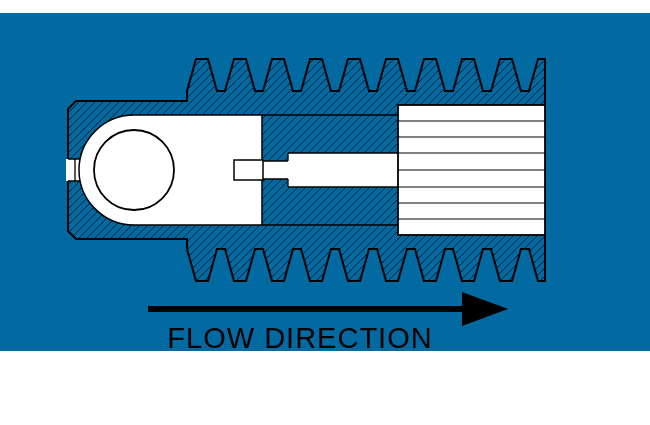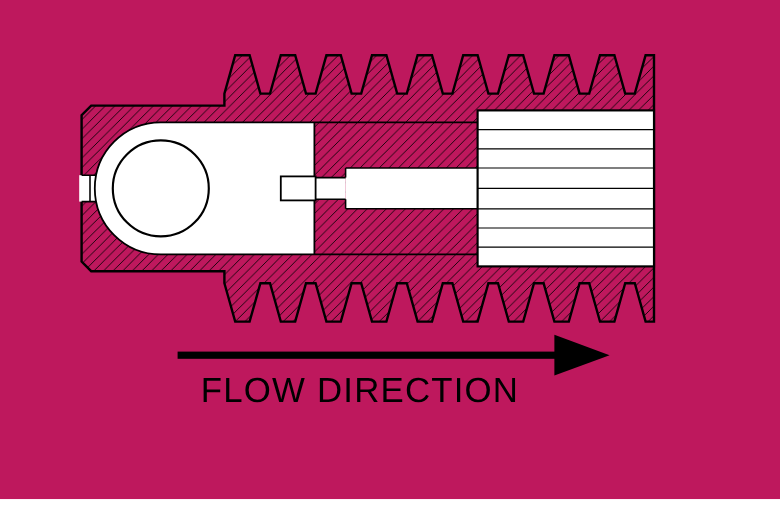--- a/index.html
+++ b/index.html
@@ -3,23 +3,24 @@
 <meta charset="utf-8">
 <title>Diagram</title>
 <style>
   html, body {
     margin: 0;
     padding: 0;
     background: #ffffff;
   }
   .stage {
     width: 650px;
-    height: 416px;
-    background: #be185d;
+    height: 338px;
+    background: #0369a1;
     overflow: hidden;
+    margin-top: 13px;
   }
   svg { display: block; }
   .flow-label {
     font-family: "Liberation Sans", "DejaVu Sans", sans-serif;
     font-size: 29px;
     font-weight: 400;
     letter-spacing: 1px;
     fill: #000000;
   }
 </style>

